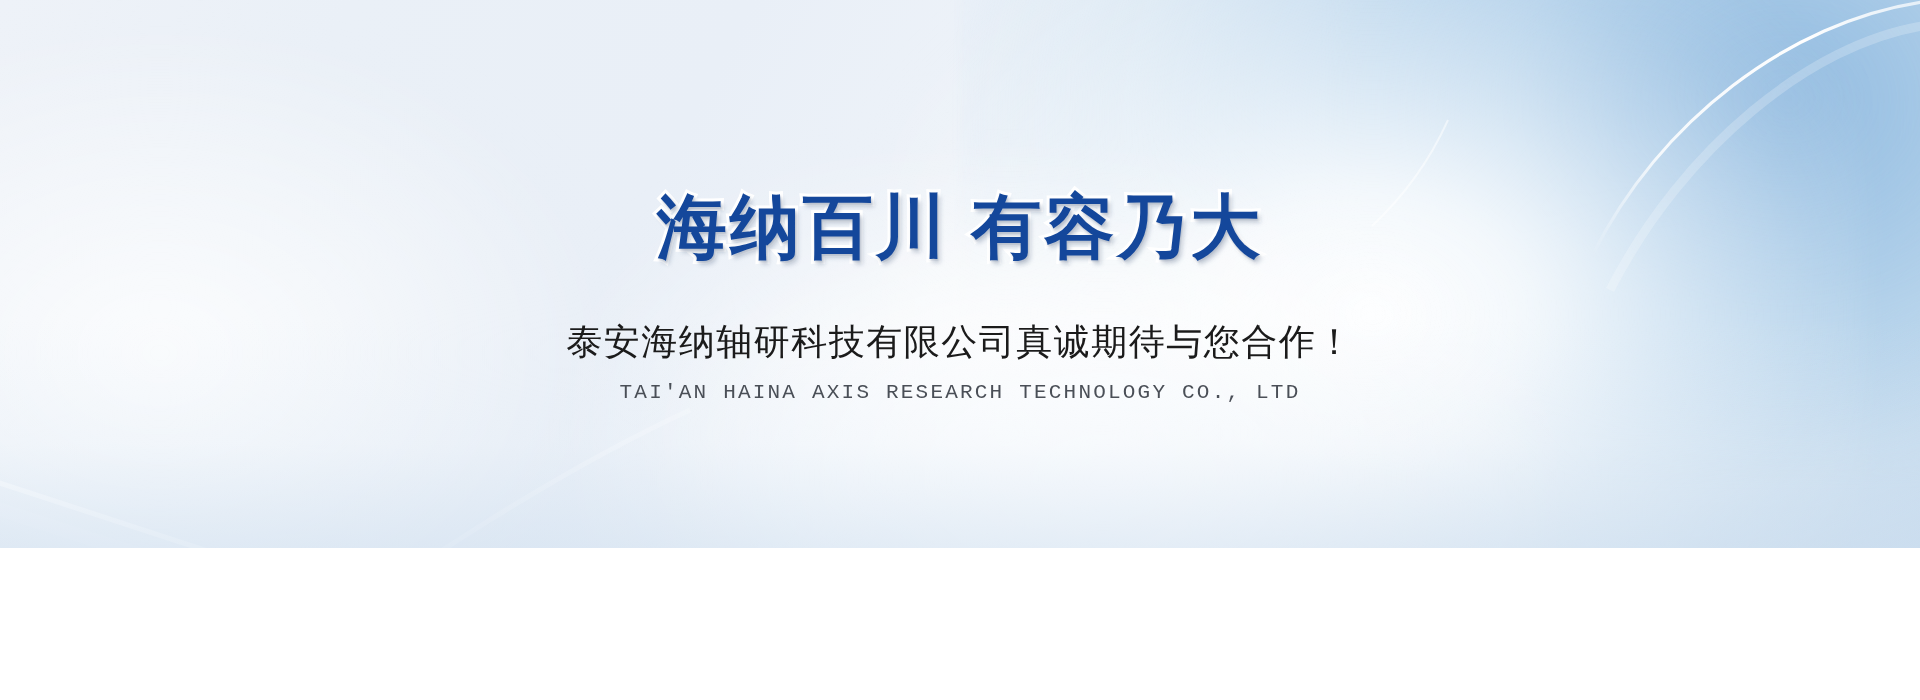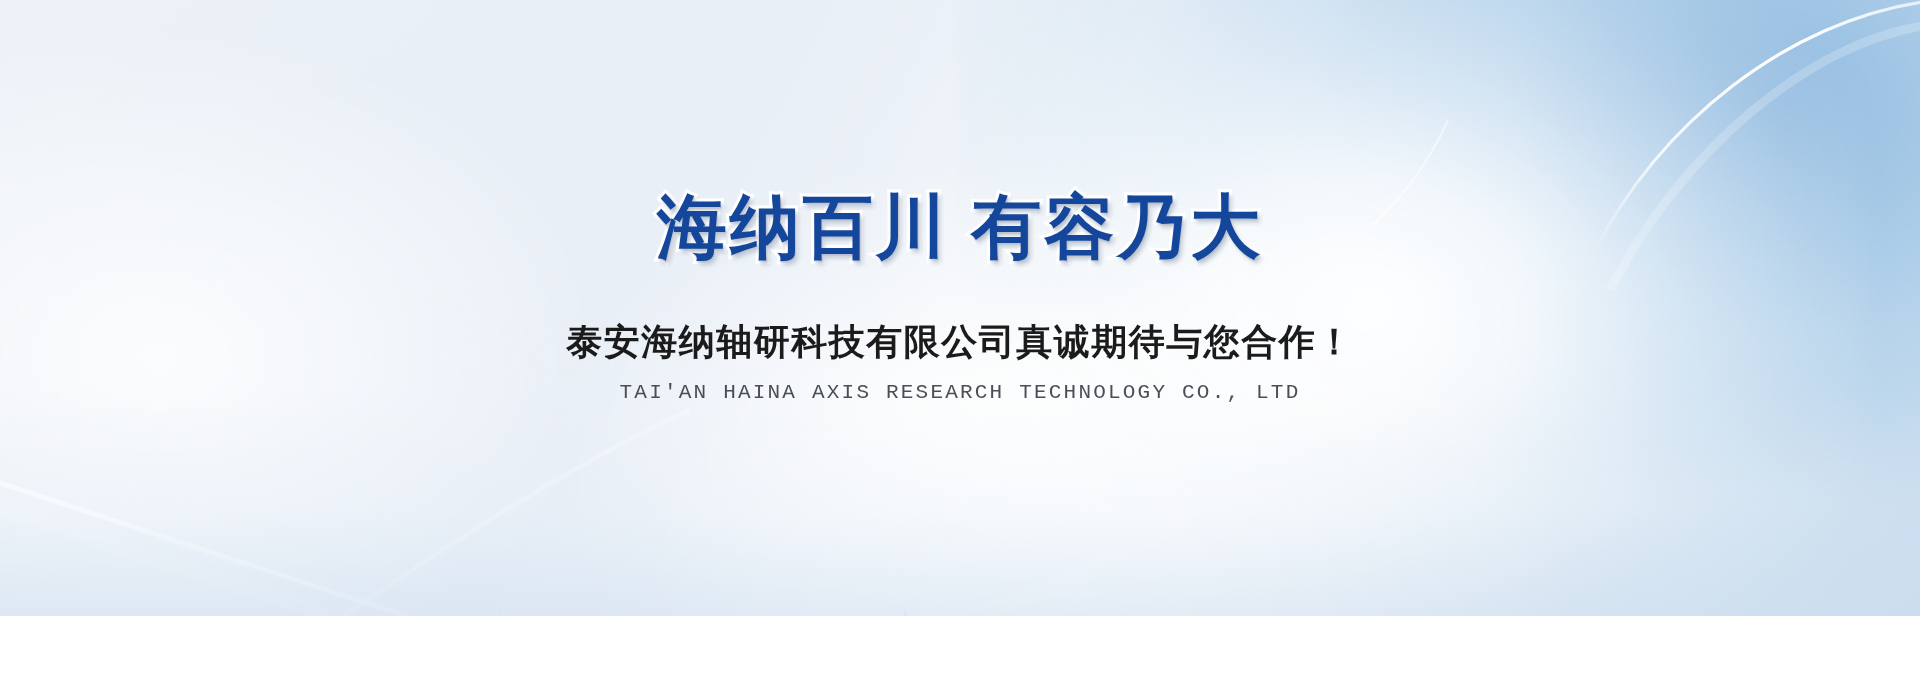--- a/index.html
+++ b/index.html
@@ -8,21 +8,21 @@
     padding: 0;
     background: #ffffff;
   }
   body {
     font-family: "Liberation Sans", "DejaVu Sans", sans-serif;
   }
 
   #banner {
     position: relative;
     width: 1920px;
-    height: 616px;
+    height: 548px;
     overflow: hidden;
     background: #e5e5e5;
   }
 
   
   .bg-base {
     position: absolute;
     inset: 0;
     background:
       linear-gradient(118deg,
@@ -159,21 +159,21 @@
     -webkit-text-stroke: 6px #ffffff;
     paint-order: stroke fill;
     text-shadow:
        3px 4px 4px rgba(90,110,140,0.30),
        1px 2px 2px rgba(90,110,140,0.22);
   }
 
   .subtitle-cn {
     margin-top: 62px;
     font-family: "Liberation Sans", "DejaVu Sans", sans-serif;
-    font-weight: 700;
+    font-weight: 400;
     font-size: 36px;
     line-height: 1;
     letter-spacing: 1.5px;
     color: #1b1b1b;
     white-space: nowrap;
   }
 
   .subtitle-en {
     margin-top: 22px;
     font-family: Liberation Mono, monospace;

